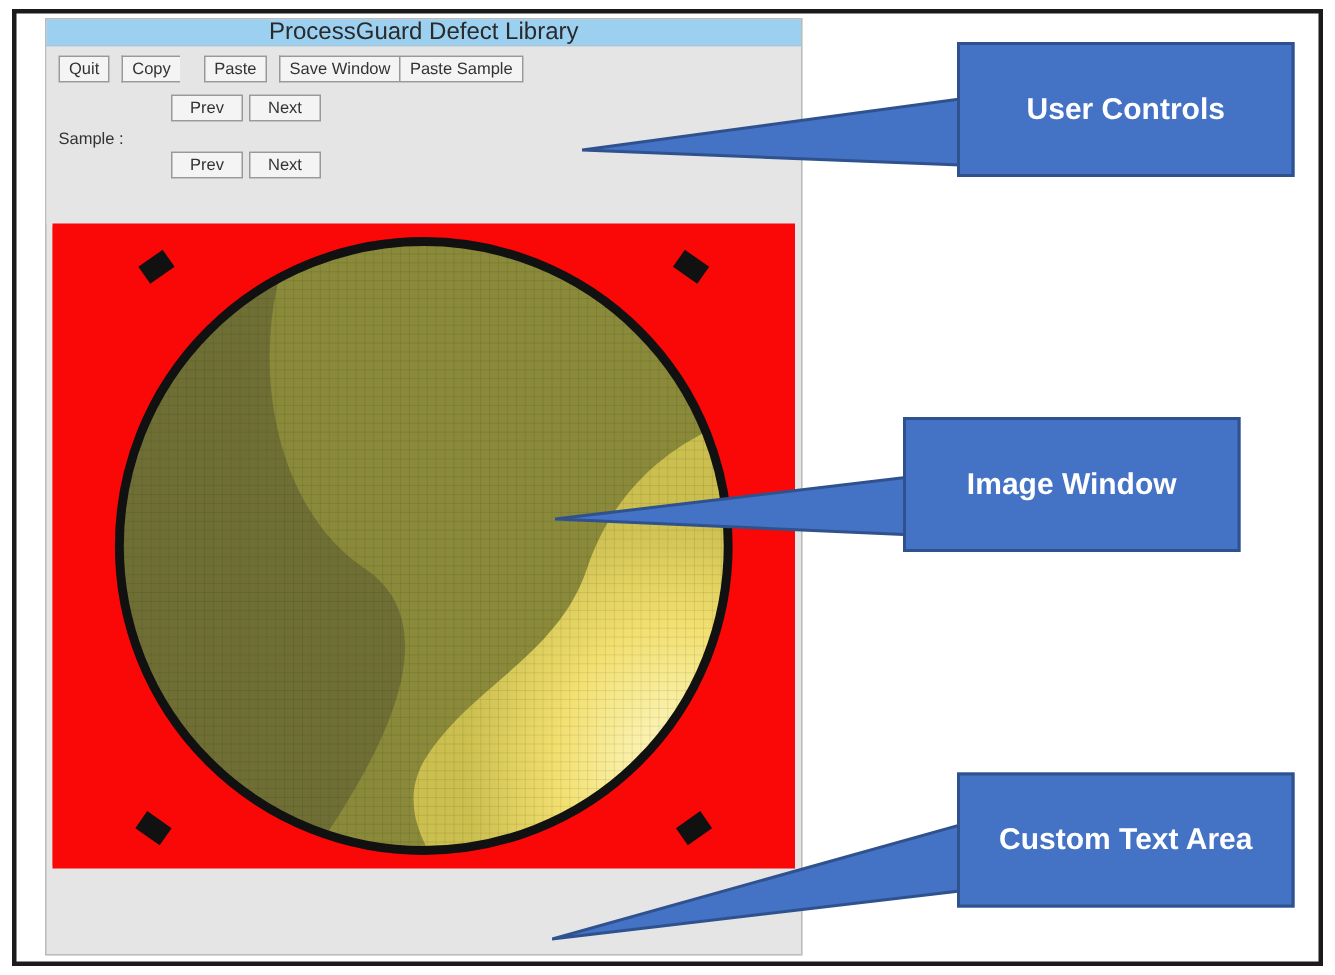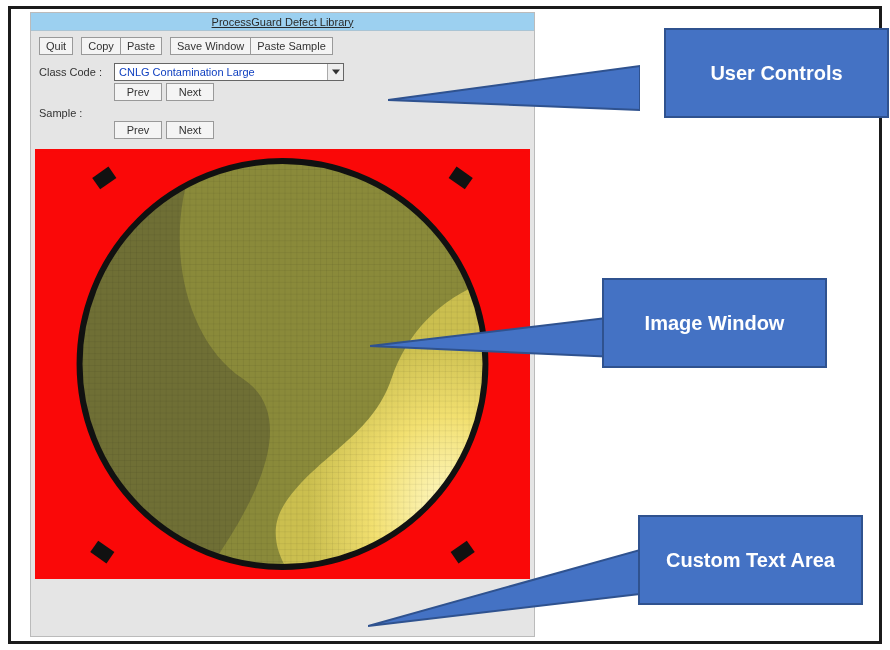--- a/index.html
+++ b/index.html
@@ -27,27 +27,26 @@
       height: 625px;
       background: #e5e5e5;
       border: 1px solid #bbb;
     }
     .title-bar {
       background: #9cd0f0;
       height: 18px;
       display: flex;
       align-items: center;
       justify-content: center;
-      font-size: 11px;
+      font-size: 16px;
       color: #2a2a2a;
       border-bottom: 1px solid #aac4d4;
-      text-decoration: underline;
     }
     .controls-area {
-      padding: 6px 8px 4px 8px;
+      padding: 6px 8px 24px 8px;
       background: #e5e5e5;
     }
     .button-row {
       display: flex;
       gap: 8px;
       margin-bottom: 8px;
     }
     .btn {
       font-size: 11px;
       padding: 2px 6px;
@@ -143,41 +142,30 @@
 <div class="app-window">
 
   <div class="title-bar">
     <span>ProcessGuard Defect Library</span>
   </div>
 
   <div class="controls-area">
 
     <div class="button-row">
       <button class="btn">Quit</button>
-      <div style="display:flex;gap:0;">
+      <div style="display:flex;gap:16px;">
         <button class="btn" style="border-right:none">Copy</button>
         <button class="btn">Paste</button>
       </div>
       <div style="display:flex;gap:0;">
         <button class="btn" style="border-right:none">Save Window</button>
         <button class="btn">Paste Sample</button>
       </div>
     </div>
 
-    <div class="form-row">
-      <span class="form-label">Class Code :</span>
-      <div class="combo">
-        <span>CNLG Contamination Large</span>
-        <span class="arrow">
-          <svg viewBox="0 0 10 6">
-              <polygon points="0,0 10,0 5,6" fill="#333"></polygon>
-            </svg>
-        </span>
-      </div>
-    </div>
     <div class="sub-btn-row">
       <button class="btn" style="width:48px">Prev</button>
       <button class="btn" style="width:48px">Next</button>
     </div>
 
     <div class="form-row">
       <span class="form-label">Sample :</span>
     </div>
     <div class="sub-btn-row">
       <button class="btn" style="width:48px">Prev</button>
@@ -218,21 +206,21 @@
       <rect x="422" y="398" width="20" height="14" fill="#111" transform="rotate(-35 432 405)"></rect>
     </svg>
   </div>
 
 
 </div>
 
 <svg class="callout-tail" style="left:388px; top:38px;" width="252" height="100">
   <polygon points="252,28 252,72 0,62" fill="#4472c4" stroke="#2f528f" stroke-width="2"></polygon>
 </svg>
-<div class="callout" style="left:664px; top:28px;">
+<div class="callout" style="left:638px; top:28px;">
   <span>User Controls</span>
 </div>
 
 <svg class="callout-tail" style="left:370px; top:288px;" width="270" height="100">
   <polygon points="270,26 270,70 0,58" fill="#4472c4" stroke="#2f528f" stroke-width="2"></polygon>
 </svg>
 <div class="callout" style="left:602px; top:278px;">
   <span>Image Window</span>
 </div>
 

